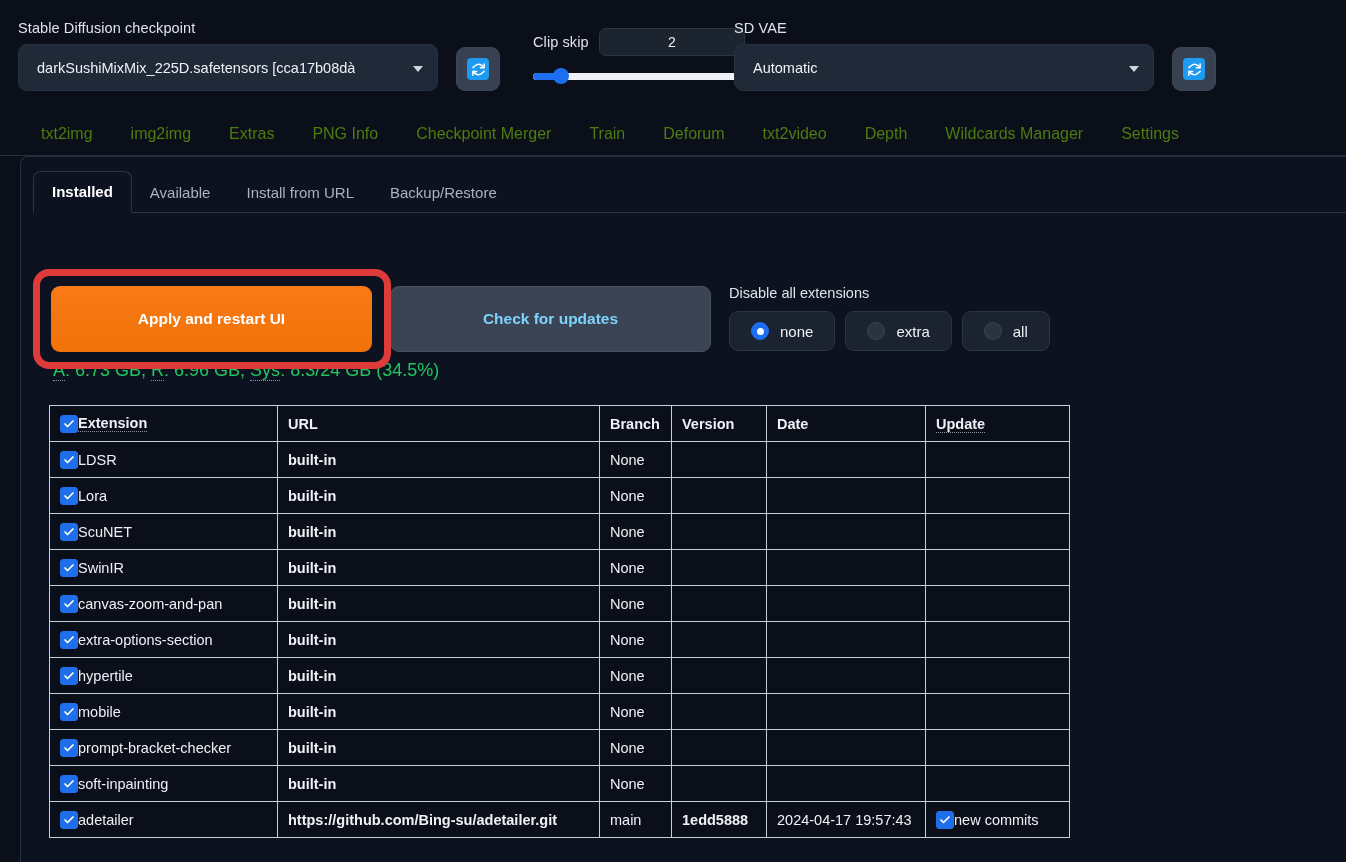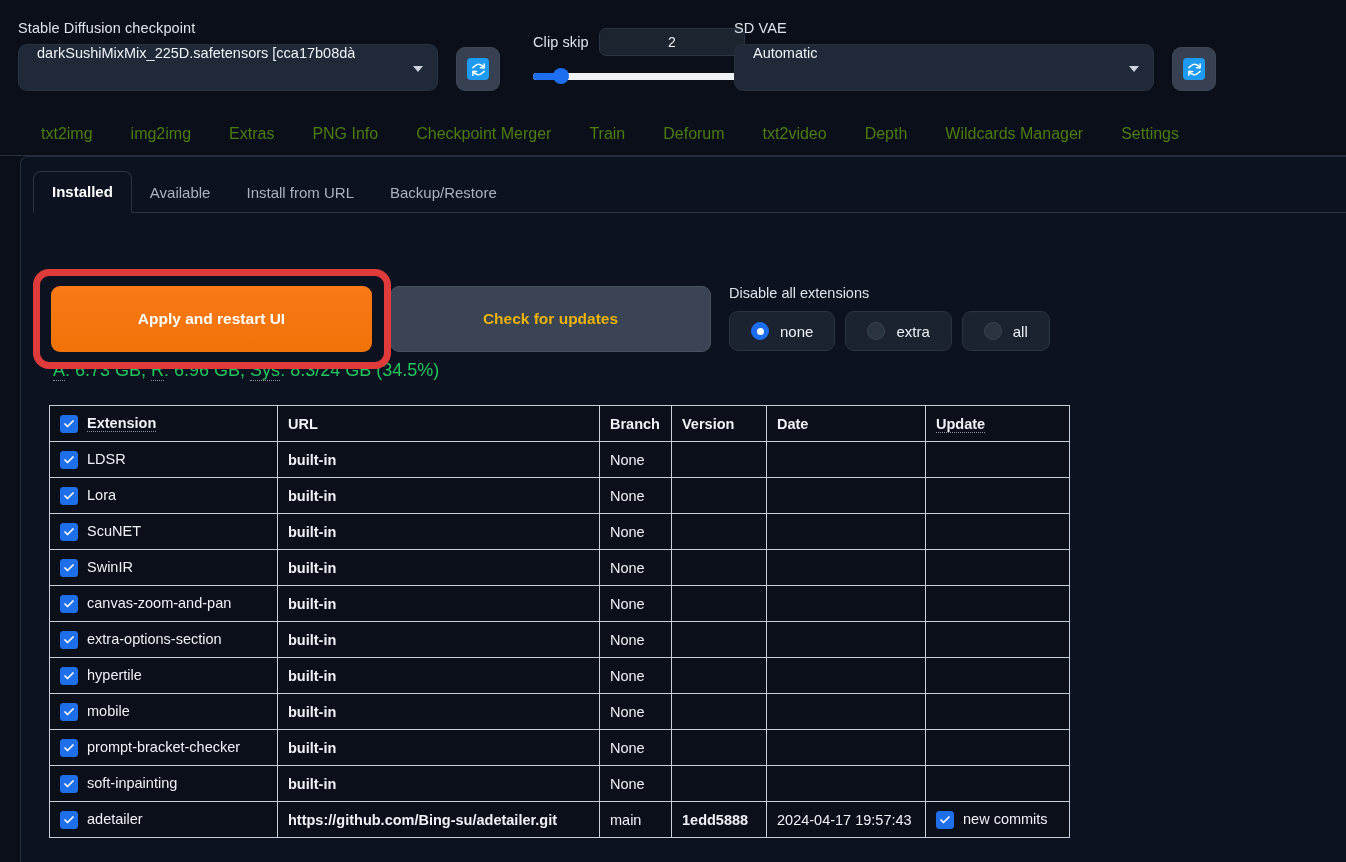--- a/index.html
+++ b/index.html
@@ -23,21 +23,21 @@
   }
 
   .ckpt-group { position: absolute; left: 18px; top: 20px; width: 420px; }
   .ckpt-group .field-label { display: block; margin-bottom: 8px; }
   .dropdown {
     position: relative;
     height: 47px;
     background: #1f2937;
     border: 1px solid #29313f;
     border-radius: 9px;
-    display: flex; align-items: flex-start;
+    display: flex; align-items: center;
     padding: 0 34px 0 18px;
     font-size: 14.5px;
     color: #eef1f6;
     white-space: nowrap; overflow: hidden;
     cursor: pointer;
   }
   .dropdown .dd-text {
     overflow: hidden; text-overflow: clip; white-space: nowrap;
     display: block; max-width: 100%;
   }
@@ -171,21 +171,21 @@
     color: #ffffff; font-size: 15.5px; font-weight: 700;
     font-family: "Liberation Sans", sans-serif;
     cursor: pointer;
     z-index: 3;
   }
   .btn-check {
     position: absolute; left: 369px; top: 67px;
     width: 321px; height: 66px;
     background: #3b4454;
     border: 1px solid #48525f; border-radius: 9px;
-    color: #eab308; font-size: 15.5px; font-weight: 700;
+    color: #7dd3fc; font-size: 15.5px; font-weight: 700;
     font-family: "Liberation Sans", sans-serif;
     cursor: pointer;
   }
 
   
   .radio-group { position: absolute; left: 708px; top: 66px; }
   .radio-group .rg-label {
     display: block; font-size: 14.5px; color: #dfe3ea; margin-bottom: 10px;
   }
   .radios { display: flex; gap: 10px; }
@@ -248,21 +248,21 @@
   .col-ext  { width: 228px; }
   .col-url  { width: 322px; }
   .col-br   { width: 72px; }
   .col-ver  { width: 95px; }
   .col-date { width: 159px; }
   .col-upd  { width: 144px; }
 
   td.url-cell { font-weight: 700; }
   td.ver-cell { font-weight: 700; }
 
-  .cell-flex { display: flex; align-items: flex-start; gap: 9px; }
+  .cell-flex { display: flex; align-items: center; }
 
   .cb {
     width: 18px; height: 18px; border-radius: 3px;
     background: #1f6feb; border: 1px solid #1f6feb;
     flex: 0 0 auto;
     display: flex; align-items: center; justify-content: center;
   }
   .cb svg { display: block; }
 </style>
 </head>

